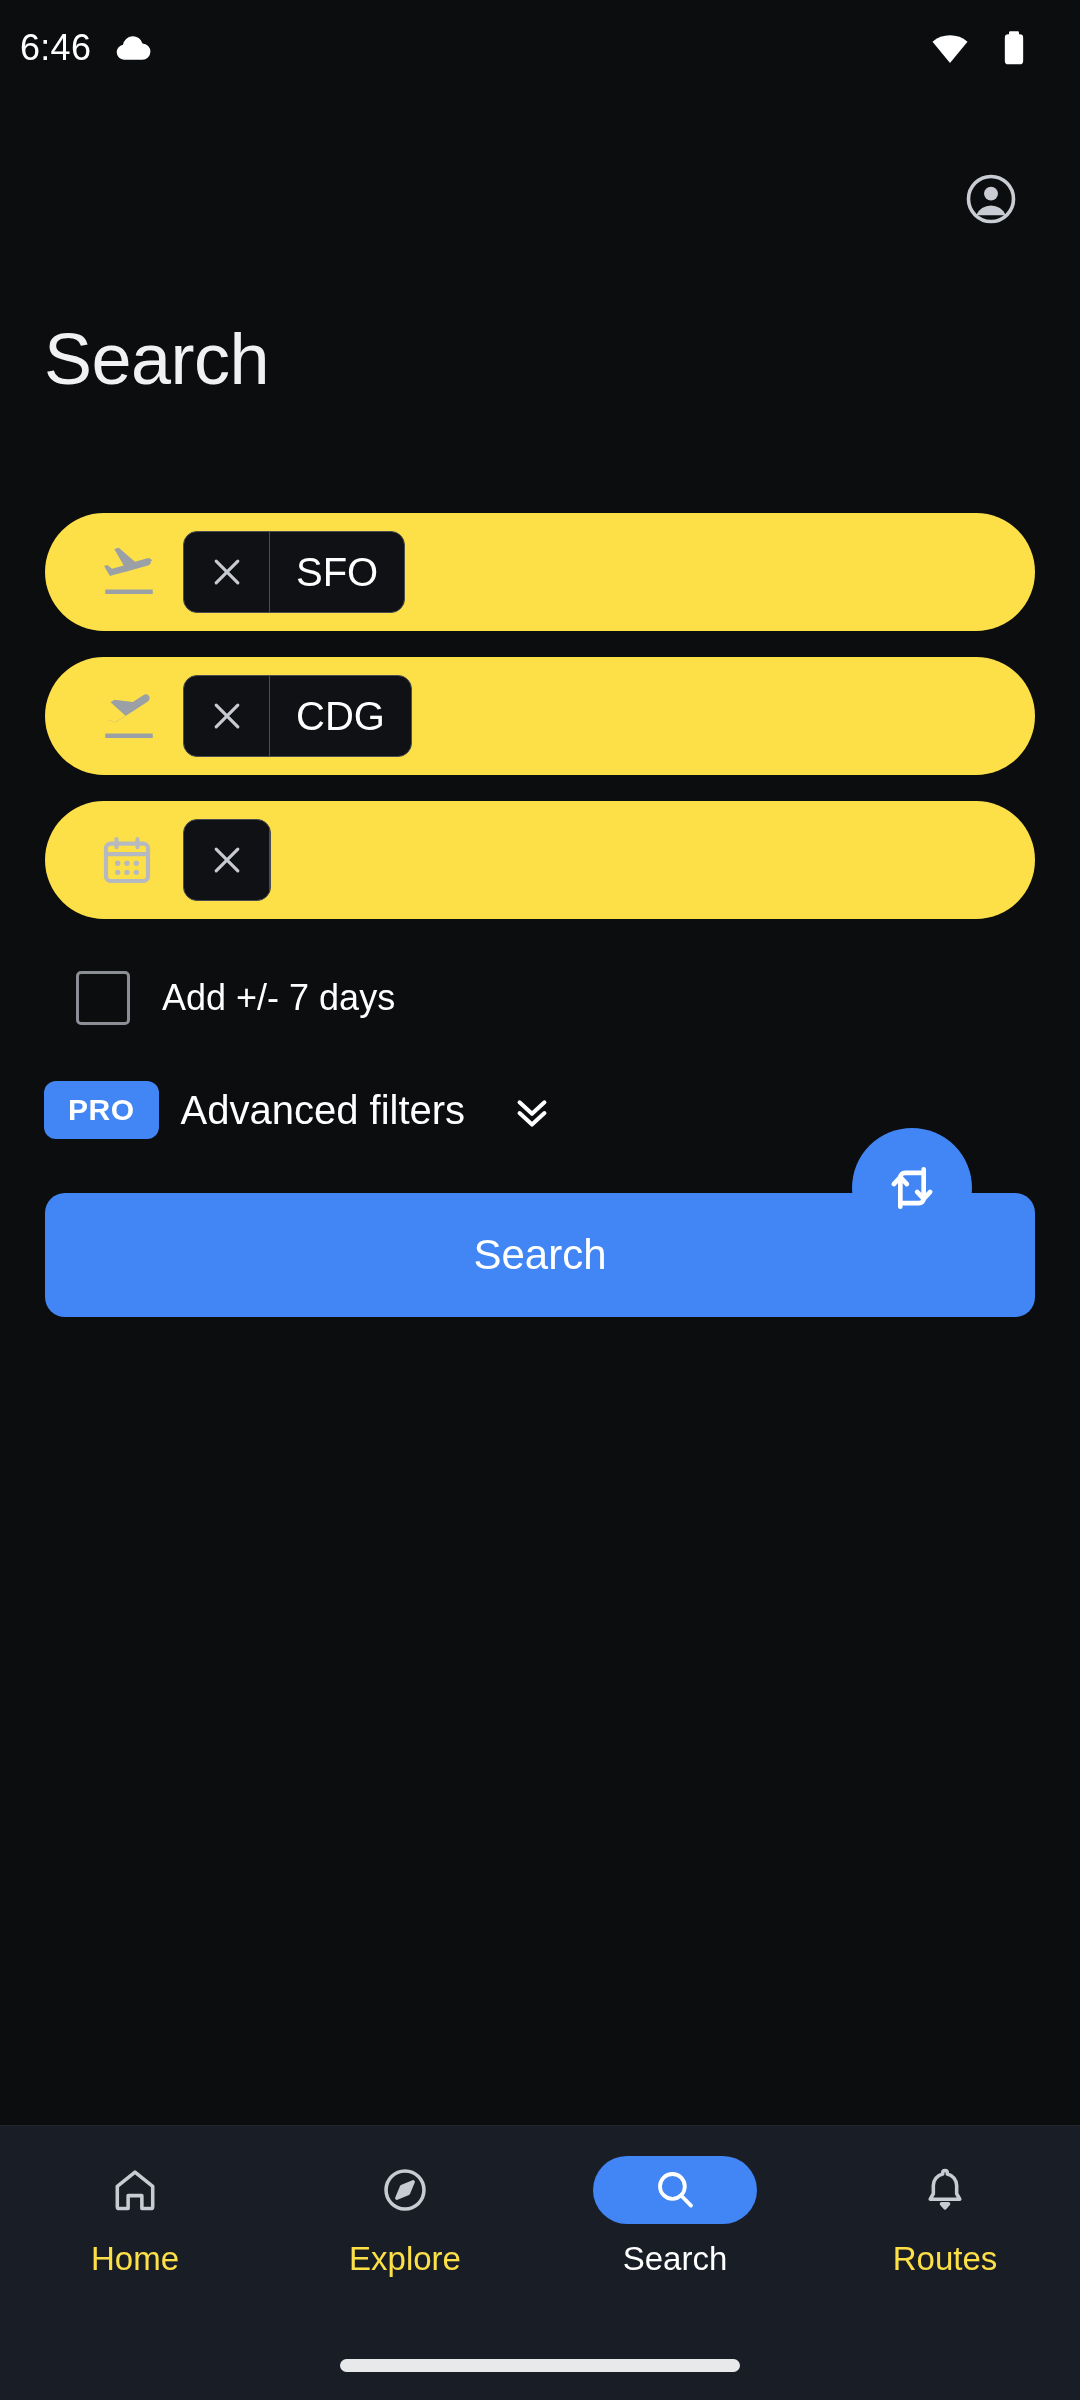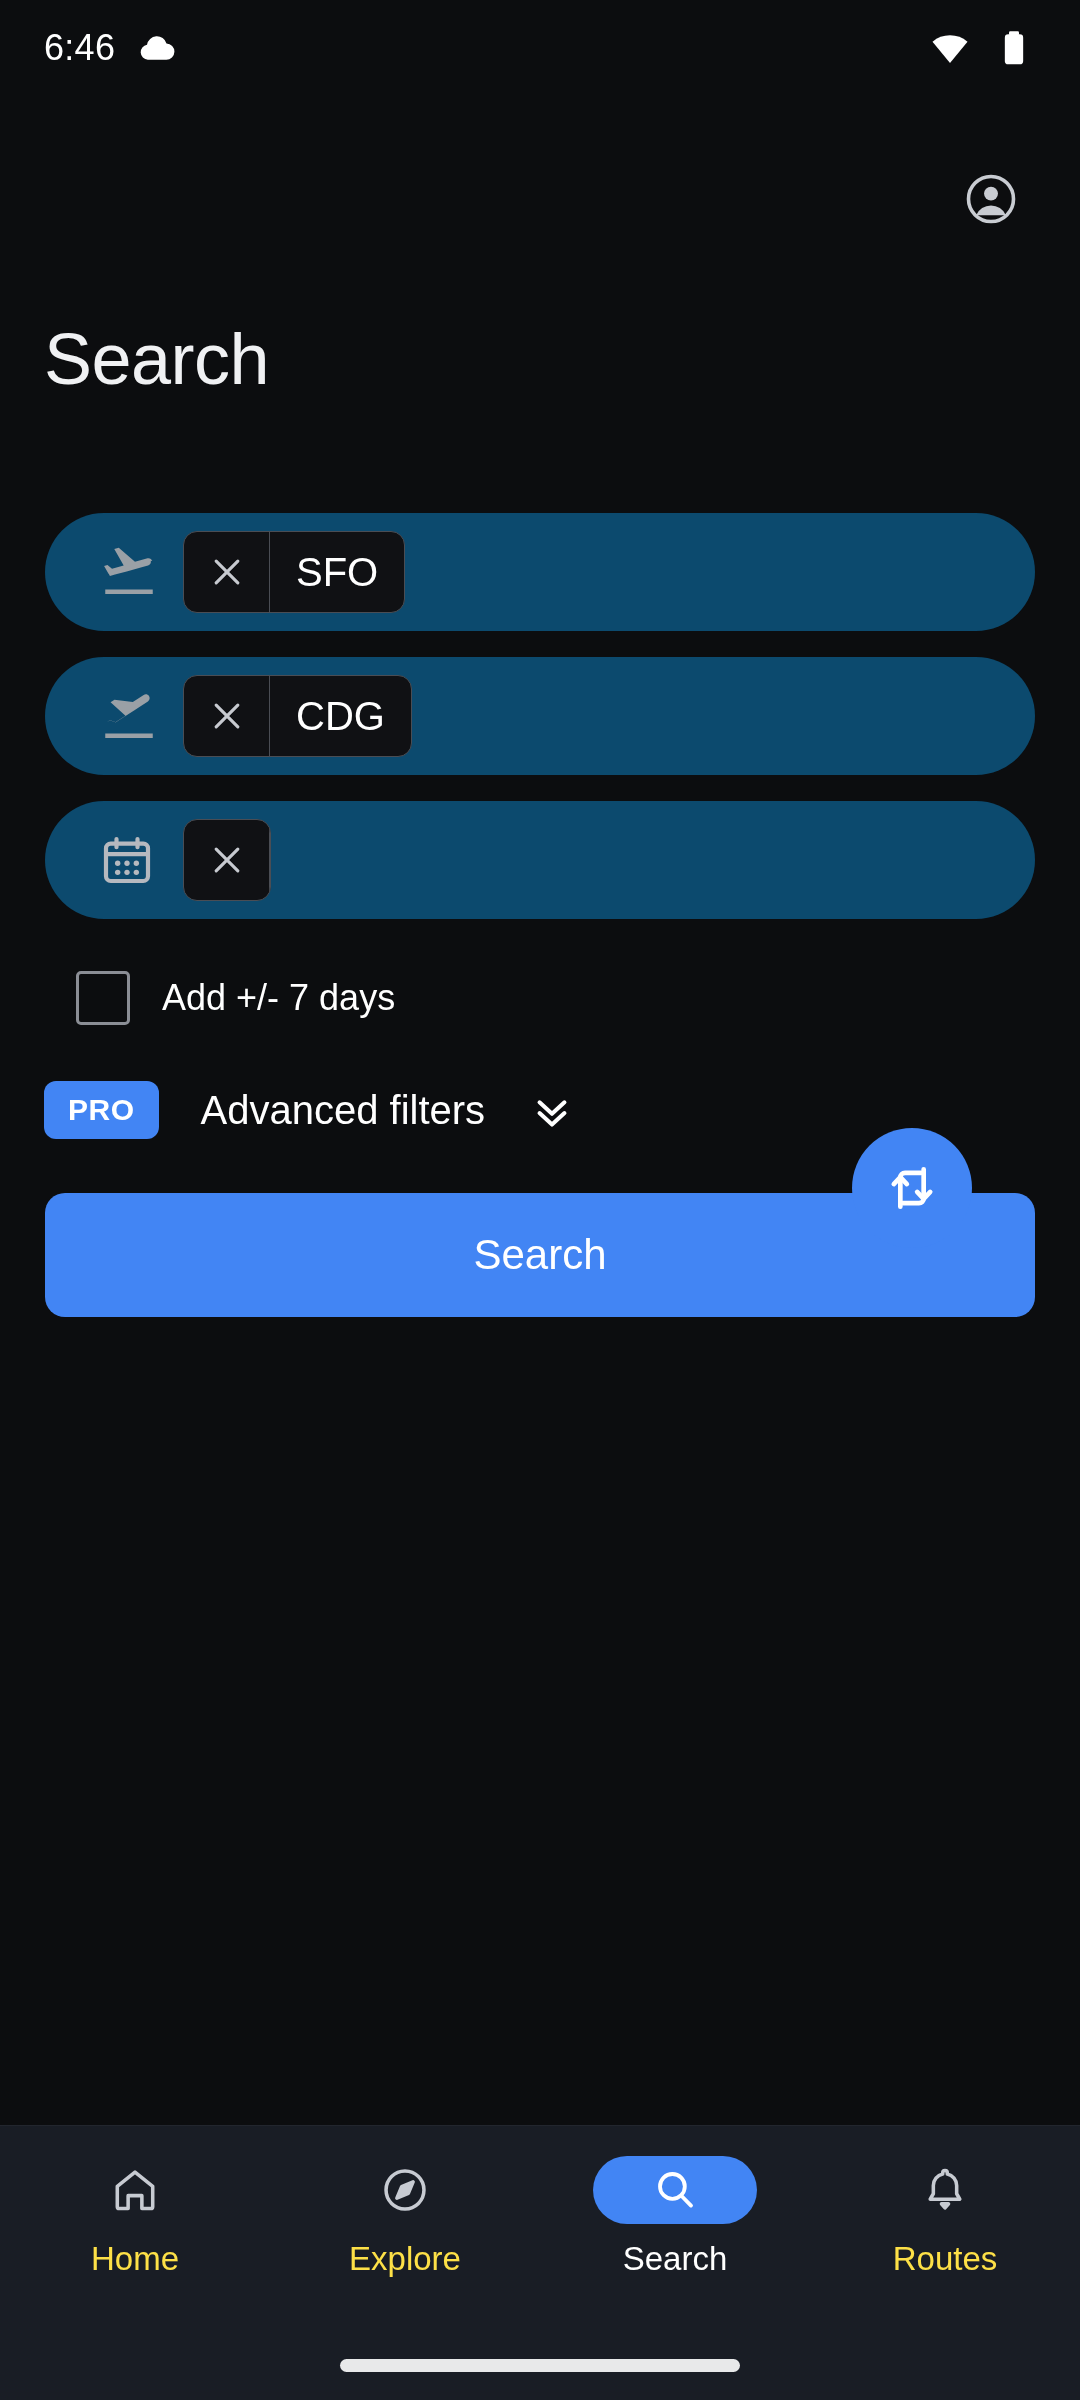--- a/index.html
+++ b/index.html
@@ -8,21 +8,21 @@
     background:#0c0d0f;
     font-family:"Liberation Sans", sans-serif;
     overflow:hidden;
   }
   .screen { position:relative; width:1080px; height:2400px; background:#0c0d0f; }
 
   
   .statusbar {
     position:absolute; top:0; left:0; width:1074px; height:96px;
     display:flex; align-items:center; justify-content:space-between;
-    padding:0 40px 0 44px;
+    padding:0 40px 0 20px;
   }
   .sb-left { display:flex; align-items:center; gap:22px; }
   .sb-time { color:#ffffff; font-size:36px; font-weight:400; letter-spacing:.3px; }
   .sb-right { display:flex; align-items:center; gap:24px; }
 
   
   .account-btn {
     position:absolute; top:172px; left:964px;
     width:54px; height:54px;
   }
@@ -33,21 +33,21 @@
     color:#f0f1f3; font-size:72px; font-weight:400; letter-spacing:-.5px;
   }
 
   
   .form { position:absolute; left:0; top:513px; width:1080px; }
 
   .field-row {
     position:relative;
     margin:0 auto 26px auto;
     width:990px; height:118px;
-    background:#0c4a6e;
+    background:#fde047;
     border-radius:59px;
     display:flex; align-items:center;
     padding-left:54px;
   }
   .field-icon { width:62px; display:flex; align-items:center; justify-content:flex-start; }
   .chip {
     display:flex; align-items:stretch;
     height:82px;
     margin-left:22px;
     border:1.5px solid #4a4d54;
@@ -93,21 +93,21 @@
   
   .pro-row {
     display:flex; align-items:center;
     margin:56px 0 0 44px;
   }
   .pro-badge {
     background:#4285f4; color:#ffffff;
     font-size:30px; font-weight:700; letter-spacing:.5px;
     padding:12px 24px; border-radius:12px;
   }
-  .pro-text { margin-left:42px; color:#ffffff; font-size:40px; }
+  .pro-text { margin-left:22px; color:#ffffff; font-size:40px; }
   .pro-chevron { margin-left:44px; display:flex; align-items:center; }
 
   
   .search-btn {
     margin:54px auto 0 auto;
     width:990px; height:124px;
     background:#4285f4; border-radius:20px;
     display:flex; align-items:center; justify-content:center;
     color:#ffffff; font-size:42px;
   }

